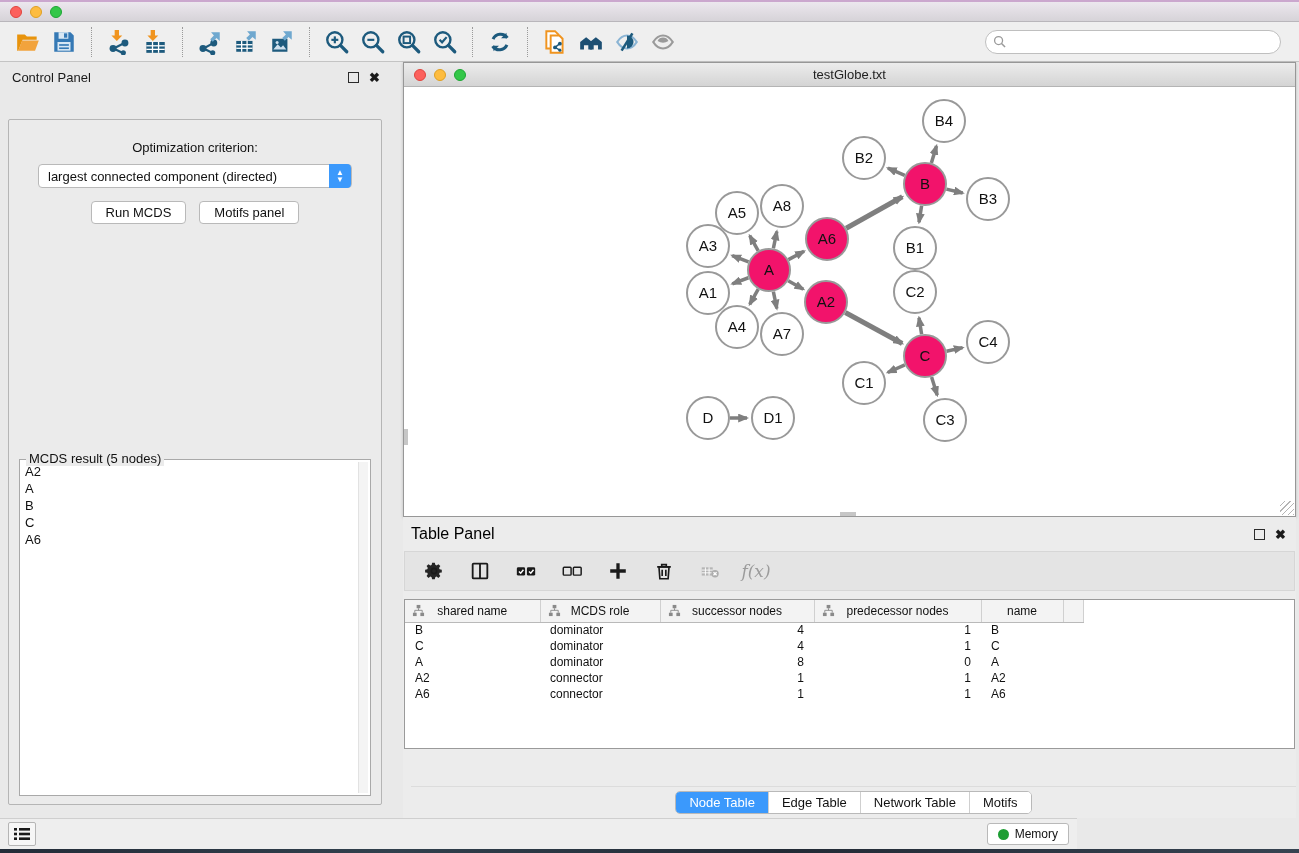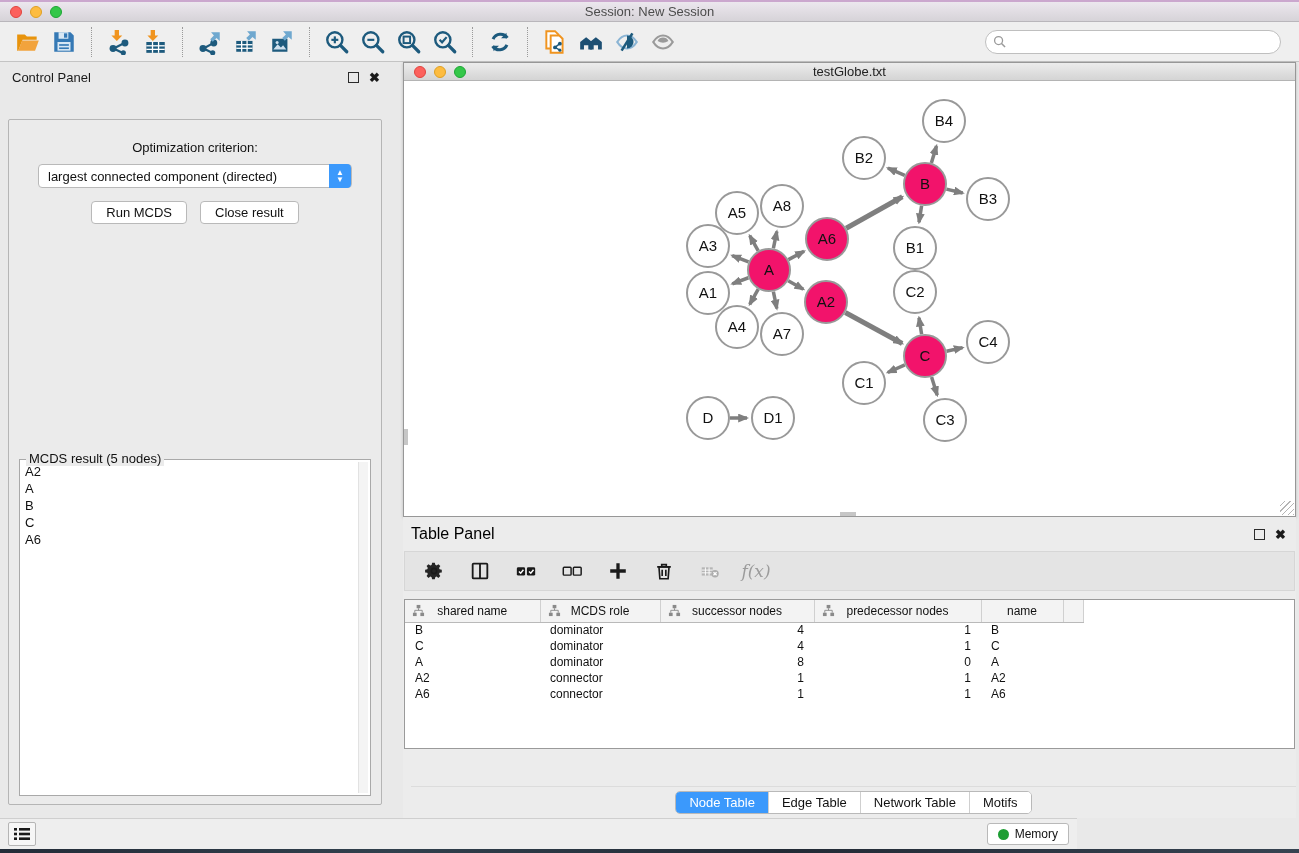--- a/index.html
+++ b/index.html
@@ -61,21 +61,21 @@
   #result-list { position:absolute; inset:3px 13px 2px 2px; overflow:hidden; }
   .result-item { font-size:13px; color:#111; padding:1px 3px; line-height:15px; }
   #result-scroll { position:absolute; top:2px; bottom:2px; right:2px; width:10px; background:#f4f4f4; border-left:1px solid #e2e2e2; }
 
   
   #right-area { position:absolute; left:390px; top:0; width:909px; height:756px; }
 
   
   #network-window { position:absolute; left:13px; top:0; right:3px; height:455px; background:#fff;
     border:1px solid #979797; box-shadow:0 1px 3px rgba(0,0,0,.2); }
-  #nw-titlebar { height:18px; background:linear-gradient(#ececec,#d4d4d4); border-bottom:1px solid #b4b4b4;
+  #nw-titlebar { height:24px; background:linear-gradient(#ececec,#d4d4d4); border-bottom:1px solid #b4b4b4;
     display:flex; align-items:center; position:relative; }
   #nw-titlebar .title { position:absolute; left:0; right:0; text-align:center; font-size:13px; color:#222; }
   #nw-canvas { position:absolute; left:0; top:26px; right:0; bottom:0; background:#fff; overflow:hidden; }
   #graph-svg { display:block; }
   .vthumb { position:absolute; left:0; top:340px; width:4px; height:16px; background:#c6c6c6; }
   .hthumb { position:absolute; left:436px; bottom:0; width:16px; height:4px; background:#c6c6c6; }
   #resize-grip { position:absolute; right:1px; bottom:1px; width:14px; height:14px;
     background:repeating-linear-gradient(135deg, transparent 0 3px, #b5b5b5 3px 4px); }
 
   
@@ -111,21 +111,20 @@
 <body>
 
 <div class="app">
 
   <div id="titlebar">
     <div class="lights">
       <span class="light red"></span>
       <span class="light yellow"></span>
       <span class="light green"></span>
     </div>
-    <span class="title">Session: New Session</span>
   </div>
 
   <div id="toolbar">
     <div class="tbtn">
       <svg viewBox="0 0 24 24">
           <path d="M2 5h7l2 2h9v3H7L3 20H2z" fill="#e8930c"></path>
           <path d="M6.5 10.5H22l-3.5 9.5H3z" fill="#f2a33c"></path>
         </svg>
     </div>
     <div class="tbtn">
@@ -287,21 +286,21 @@
           <div id="criterion-select">
             <span>largest connected component (directed)</span>
             <span class="stepper">
                 <span>▲</span>
                 <span>▼</span>
               </span>
           </div>
         </div>
         <div id="cp-buttons">
           <button class="btn">Run MCDS</button>
-          <button class="btn">Close result</button>
+          <button class="btn">Motifs panel</button>
         </div>
         <div id="result-group">
           <span id="result-legend">MCDS result (5 nodes)</span>
           <div id="result-list">
             <div class="result-item">A2</div>
             <div class="result-item">A</div>
             <div class="result-item">B</div>
             <div class="result-item">C</div>
             <div class="result-item">A6</div>
           </div>

